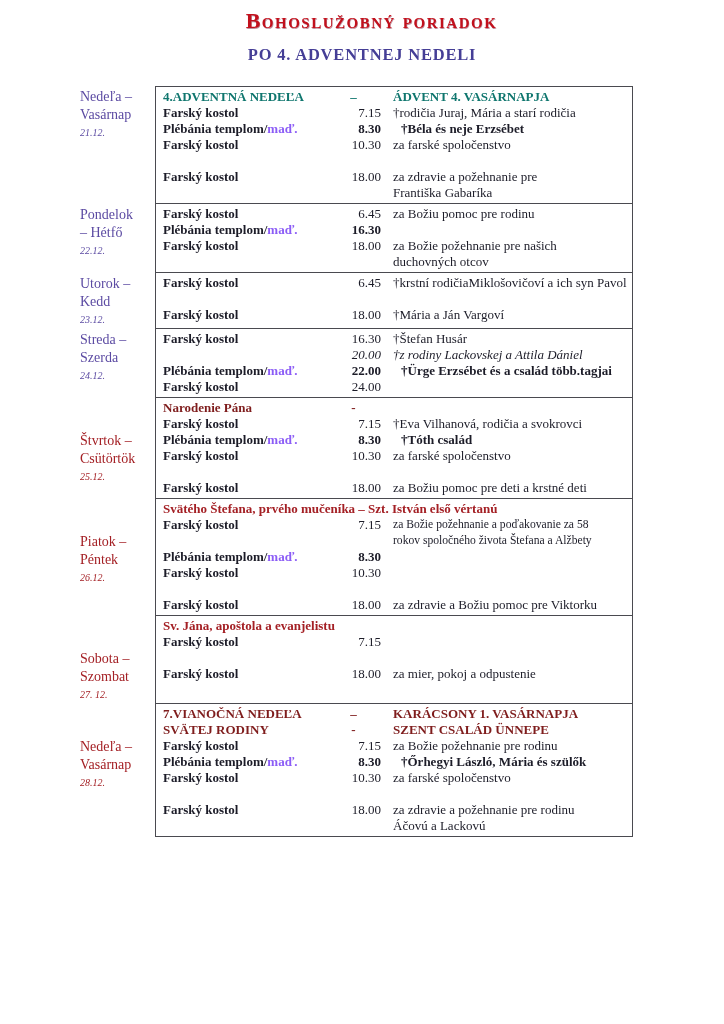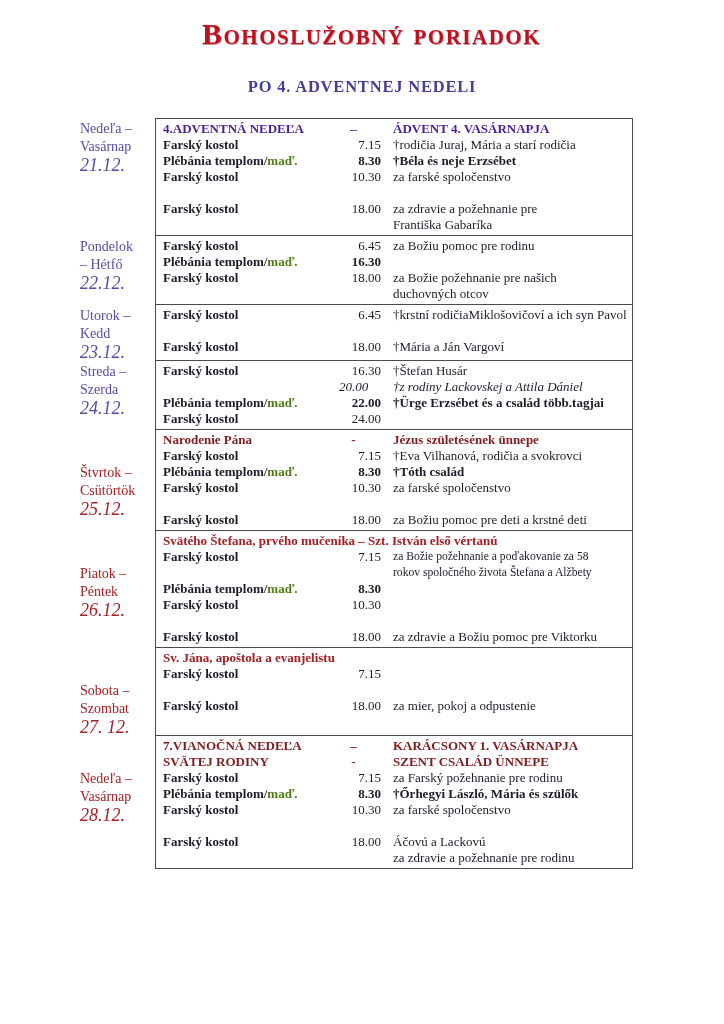--- a/index.html
+++ b/index.html
@@ -2,62 +2,62 @@
 <html><head>
 <meta charset="utf-8">
 <style>
   html,body{margin:0;padding:0;}
   body{
     width:724px;height:1024px;background:#ffffff;
     font-family:"Liberation Serif", serif;color:#1c1c28;
     overflow:hidden;position:relative;
   }
   .title{
-    margin-top:17px;text-align:center;
-    font-size:30px;font-weight:bold;font-variant:small-caps;
+    margin-top:8px;text-align:center;
+    font-size:22px;font-weight:bold;font-variant:small-caps;
     letter-spacing:1.5px;color:#c2101c;
     text-shadow:0.6px 0.6px 0 rgba(110,10,40,.45);
     padding-left:19px;
   }
   .subtitle{
-    margin-top:26px;text-align:center;
+    margin-top:11px;text-align:center;
     font-size:16.5px;font-weight:bold;letter-spacing:0.8px;color:#453e96;
   }
   .content{margin:21px 0 0 78px;}
   .group{display:flex;align-items:stretch;}
   .day{
     width:77px;box-sizing:border-box;padding:2px 4px 0 2px;
     font-weight:normal;font-size:14px;line-height:18px;
   }
   .day.purple{color:#5b4aa2;}
   .day.red{color:#a42025;margin-top:32px;}
-  .day .date{font-style:italic;font-size:18px;}
+  .day .date{font-style:italic;font-size:10px;}
   .tsec{
     width:478px;box-sizing:border-box;
     border-left:1px solid #4a4a50;border-right:1px solid #4a4a50;
     border-bottom:1px solid #4a4a50;
     padding:2px 0 2px 0;background:#fff;
   }
   .group:first-child .tsec{border-top:1px solid #4a4a50;}
   .row{
     display:grid;grid-template-columns:155px 55px 1fr;column-gap:8px;
     padding:0 5px 0 7px;font-size:13px;line-height:16px;
   }
   .place{font-weight:bold;white-space:nowrap;overflow:hidden;}
-  .mad{color:#4d7c0f;font-weight:bold;}
+  .mad{color:#8b5cf6;font-weight:bold;}
   .time{text-align:right;white-space:nowrap;}
   .time.b{font-weight:bold;}
-  .time.i{font-style:italic;text-align:center;}
+  .time.i{font-style:italic;}
   .time.hc{text-align:center;font-weight:bold;}
   .intent{padding-left:4px;overflow:hidden;}
   .intent .line{white-space:nowrap;overflow:hidden;}
-  .intent.b .line{font-weight:bold;}
+  .intent.b .line{font-weight:bold;margin-left:8px;}
   .intent.i .line{font-style:italic;}
   .intent.s .line{font-size:11.6px;}
-  .hp{color:#4c1d95;font-weight:bold;}
+  .hp{color:#0f766e;font-weight:bold;}
   .hr{color:#7f1d1d;font-weight:bold;}
   .span-row{
     padding:0 5px 0 7px;font-size:13px;line-height:16px;
     color:#a42025;font-weight:bold;white-space:nowrap;overflow:hidden;
   }
   .blank{height:16px;}
 </style>
 </head>
 <body>
 
@@ -200,23 +200,20 @@
     <div class="group">
       <div class="day red">
         <div>Štvrtok –</div>
         <div>Csütörtök</div>
         <div class="date">25.12.</div>
       </div>
       <div class="tsec">
         <div class="row">
           <div class="placeh hr">Narodenie Pána</div>
           <div class="time hc hr">-</div>
-          <div class="intent hr">
-            <div class="line">Jézus születésének ünnepe</div>
-          </div>
         </div>
         <div class="row">
           <div class="place">Farský kostol</div>
           <div class="time">7.15</div>
           <div class="intent">
             <div class="line">†Eva Vilhanová, rodičia a svokrovci</div>
           </div>
         </div>
         <div class="row">
           <div class="place">Plébánia templom/<span class="mad">maď.</span></div>
@@ -318,21 +315,21 @@
           <div class="placeh hr">SVÄTEJ RODINY</div>
           <div class="time hc hr">-</div>
           <div class="intent hr">
             <div class="line">SZENT CSALÁD ÜNNEPE</div>
           </div>
         </div>
         <div class="row">
           <div class="place">Farský kostol</div>
           <div class="time">7.15</div>
           <div class="intent">
-            <div class="line">za Farský požehnanie pre rodinu</div>
+            <div class="line">za Božie požehnanie pre rodinu</div>
           </div>
         </div>
         <div class="row">
           <div class="place">Plébánia templom/<span class="mad">maď.</span></div>
           <div class="time b">8.30</div>
           <div class="intent b">
             <div class="line">†Őrhegyi László, Mária és szülők</div>
           </div>
         </div>
         <div class="row">
@@ -340,19 +337,19 @@
           <div class="time">10.30</div>
           <div class="intent">
             <div class="line">za farské spoločenstvo</div>
           </div>
         </div>
         <div class="blank"></div>
         <div class="row">
           <div class="place">Farský kostol</div>
           <div class="time">18.00</div>
           <div class="intent">
+            <div class="line">za zdravie a požehnanie pre rodinu</div>
             <div class="line">Áčovú a Lackovú</div>
-            <div class="line">za zdravie a požehnanie pre rodinu</div>
           </div>
         </div>
       </div>
     </div>
   </div>
 
 </body></html>

